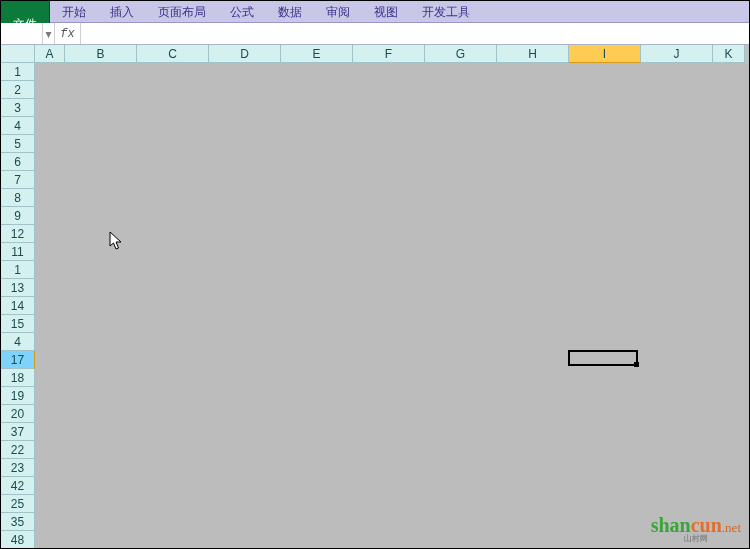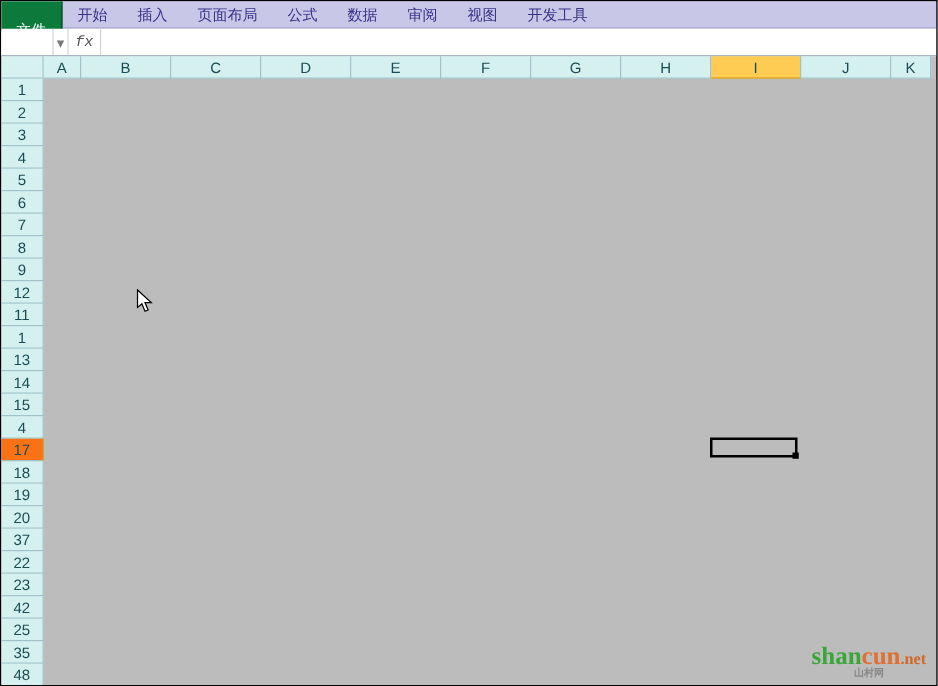--- a/index.html
+++ b/index.html
@@ -109,21 +109,21 @@
   width: 34px; height: 18px;
   background: #d4f0ef;
   border-right: 1px solid #9fc3c9;
   border-bottom: 1px solid #9fc3c9;
   text-align: center;
   line-height: 18px;
   color: #1a4c52;
   font-size: 12px;
 }
 .row-head.sel {
-  background: #f97316;
+  background: #7dd3fc;
   border-right: 1px solid #d79a12;
 }
 .cells {
   position: absolute;
   top: 18px; left: 34px;
   right: 0; bottom: 0;
   background: #bcbcbc;
 }
 .active-cell {
   position: absolute;
@@ -145,21 +145,21 @@
 .watermark {
   position: absolute;
   right: 8px; bottom: 4px;
   font-family: Georgia, serif;
   font-size: 20px;
   font-weight: bold;
   pointer-events: none;
 }
 .watermark .sha { color: #3aa63a; font-family: Liberation Serif, serif; }
 .watermark .ncun { color: #e07030; }
-.watermark .net { color: #d06828; font-size: 13px; font-weight: bold; }
+.watermark .net { color: #d06828; font-size: 13px; font-weight: normal; }
 .watermark .sub { font-size: 8px; color: #888; display: block; text-align: center; margin-top: -4px; font-family: Liberation Mono, monospace; }
 </style>
 </head>
 <body>
 
 <div class="menubar">
   <div class="menu-item file">文件</div>
   <div id="menu-items" style="display: contents;"></div>
 <div class="menu-item">开始</div>
     <div class="menu-item">插入</div>

